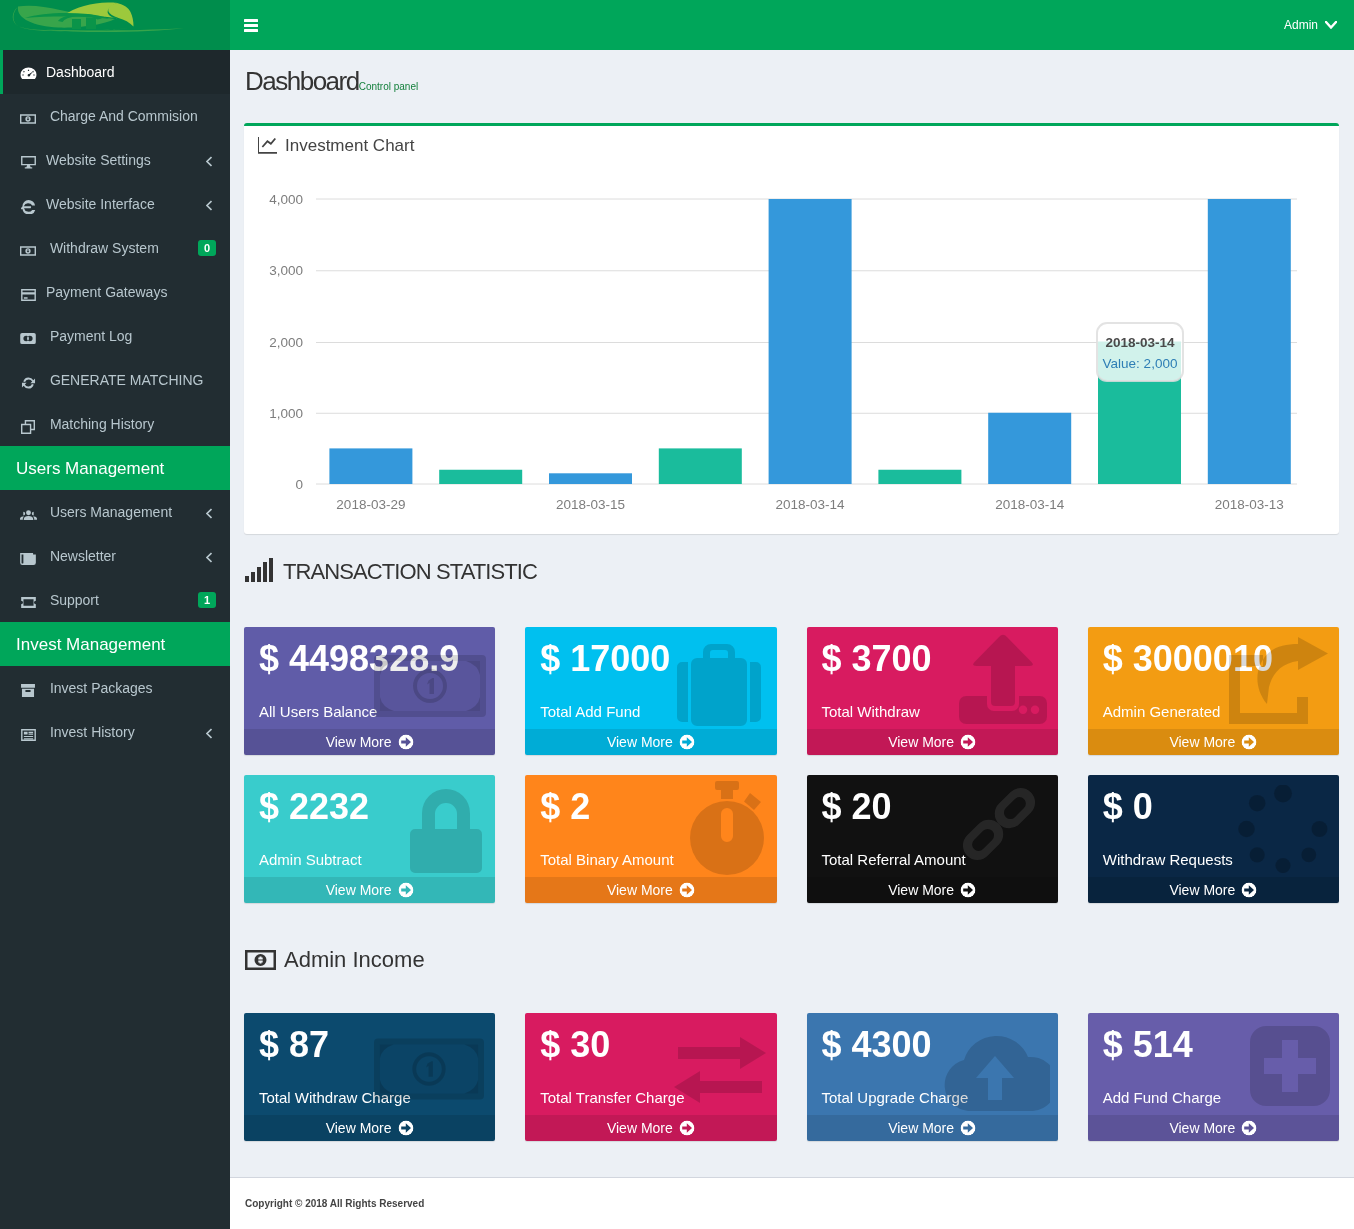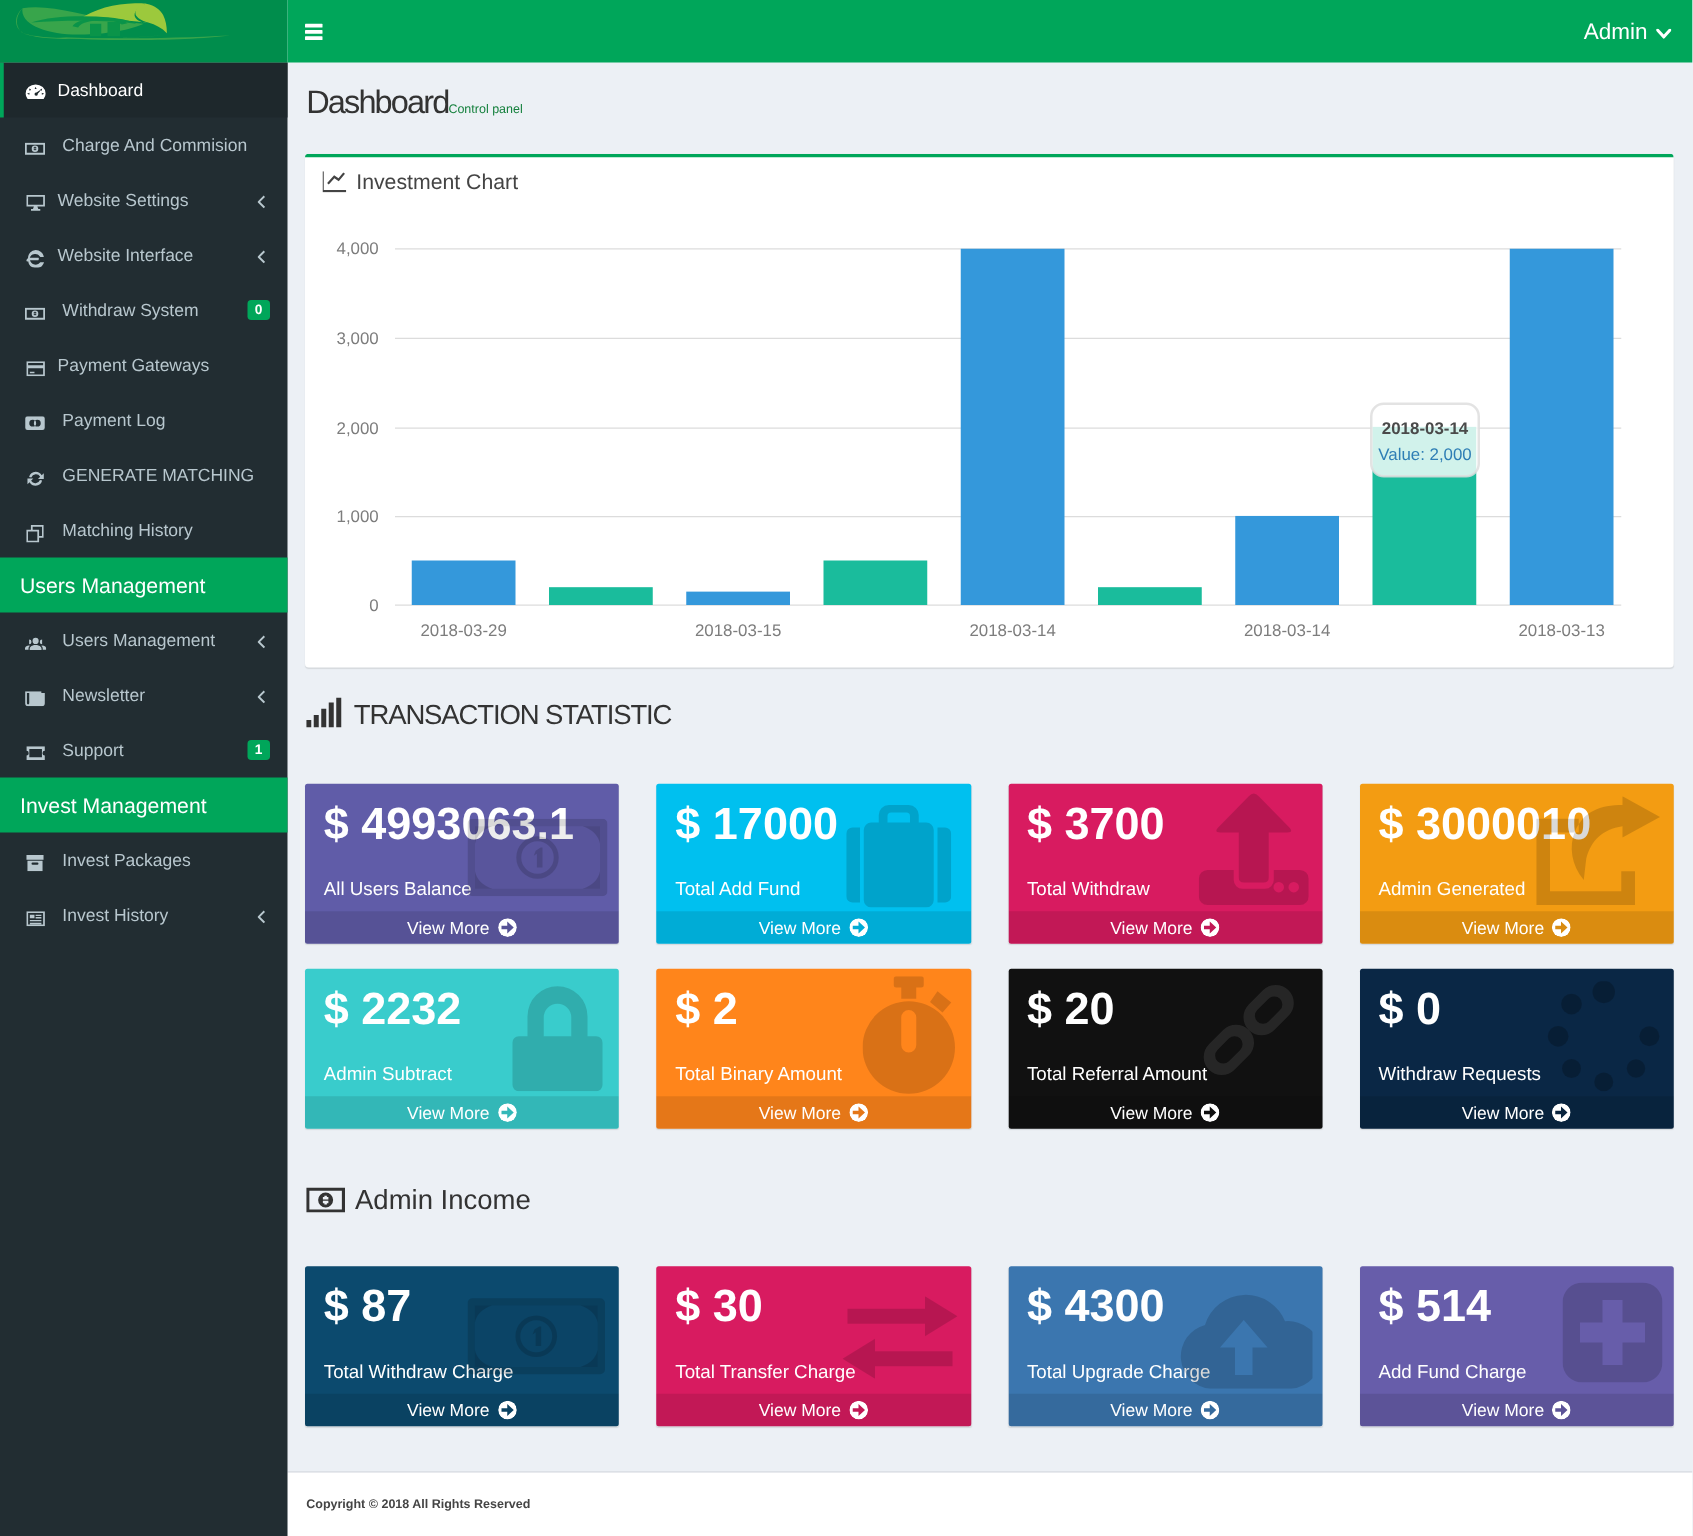--- a/index.html
+++ b/index.html
@@ -7,21 +7,21 @@
 body {
   width:1354px; height:1229px; overflow:hidden;
   font-family:"Liberation Sans", sans-serif;
   background:#ecf0f5; position:relative;
 }
 
 .logo { position:absolute; top:0; left:0; width:230px; height:50px; background:#008d4c; z-index:5; overflow:hidden; }
 .navbar { position:absolute; top:0; left:230px; right:0; height:50px; background:#00a65a; z-index:5; }
 .hamb { position:absolute; left:14px; top:19px; width:14px; height:13px; }
 .hamb span { display:block; height:2.5px; background:#fff; margin-bottom:2.6px; border-radius:0.5px;}
-.admin { position:absolute; right:17px; top:0; height:32px; line-height:50px; color:#fff; font-size:18px;text-align:center; }
+.admin { position:absolute; right:17px; top:0; height:32px; line-height:50px; color:#fff; font-size:12px;text-align:center; }
 .caret { display:inline-block; margin-left:7px; vertical-align:middle; margin-top:-2px; }
 
 .sidebar { position:absolute; top:50px; left:0; width:230px; bottom:0; background:#222d32; z-index:4; }
 .menu { list-style:none; margin:0; padding:0; }
 .menu li { position:relative; }
 .menu li a {
   display:block; height:44px; padding:12px 5px 12px 15px;
   color:#b8c7ce; font-size:14px; line-height:20px; text-decoration:none;
   border-left:3px solid transparent; white-space:nowrap;
 }
@@ -232,21 +232,21 @@
       <g fill="#333">
         <rect x="0" y="18" width="4" height="6"></rect>
         <rect x="6" y="14" width="4" height="10"></rect>
         <rect x="12" y="9" width="4" height="15"></rect>
         <rect x="18" y="4" width="4" height="20"></rect>
         <rect x="24" y="0" width="4" height="24"></rect>
       </g>
     </svg>TRANSACTION STATISTIC</h2>
   <div class="trow" id="row1">
     <div class="tile" style="background:#605ca8">
-      <div class="num">$ 4993063.1</div>
+      <div class="num">$ 4498328.9</div>
       <div class="lbl">All Users Balance</div>
       <div class="ticon" style="right:9px;top:28px"><svg width="112" height="62" viewBox="0 0 112 62">
         <path fill="rgba(0,0,0,0.07)" d="M6,6 h100 v50 H6 z"></path>
         <path fill="rgba(0,0,0,0.15)" fill-rule="evenodd" d="M0,4 a4,4 0 0 1 4,-4 h104 a4,4 0 0 1 4,4 v54 a4,4 0 0 1 -4,4 H4 a4,4 0 0 1 -4,-4 z M6,6 v50 h100 V6 z M6,6 h14 Q8,10 6,20 z M106,6 h-14 Q104,10 106,20 z M6,56 h14 Q8,52 6,42 z M106,56 h-14 Q104,52 106,42 z M56,14 a17,17 0 1 0 0,34 a17,17 0 1 0 0,-34 z M56,18 a13,13 0 1 1 0,26 a13,13 0 1 1 0,-26 z M54.5,25.5 l4,-2.5 h1.5 v16 h-4.5 v-11 l-2.5,1.5 z"></path>
       </svg></div>
       <div class="tfoot">View More<span class="ac"><svg width="16" height="16">
             <circle cx="8" cy="8" r="7.5" fill="#fff" mask="url(#am)"></circle>
           </svg></span></div>
     </div>
     <div class="tile" style="background:#00c0ef">

